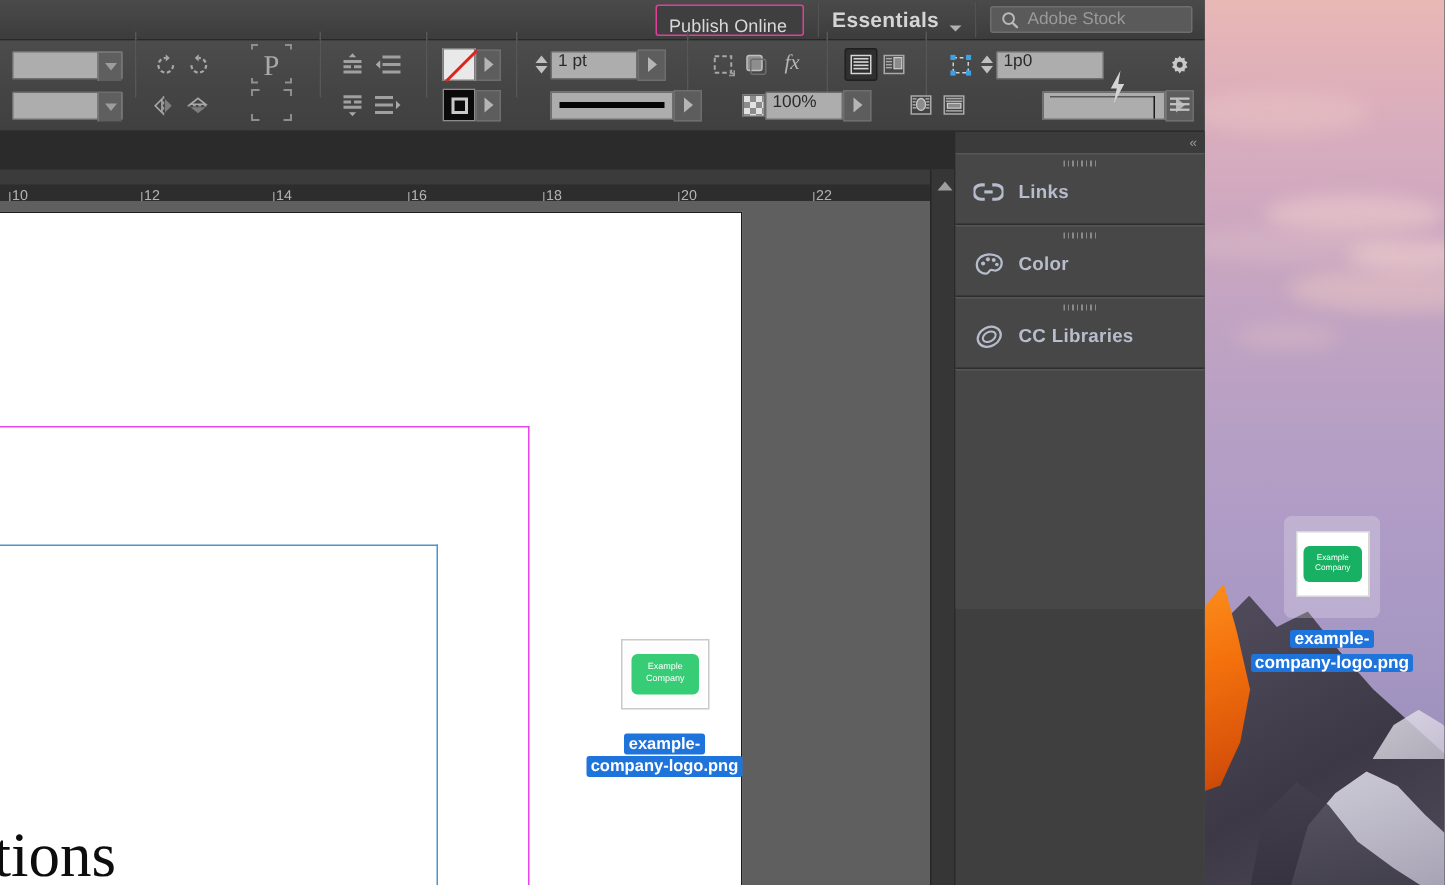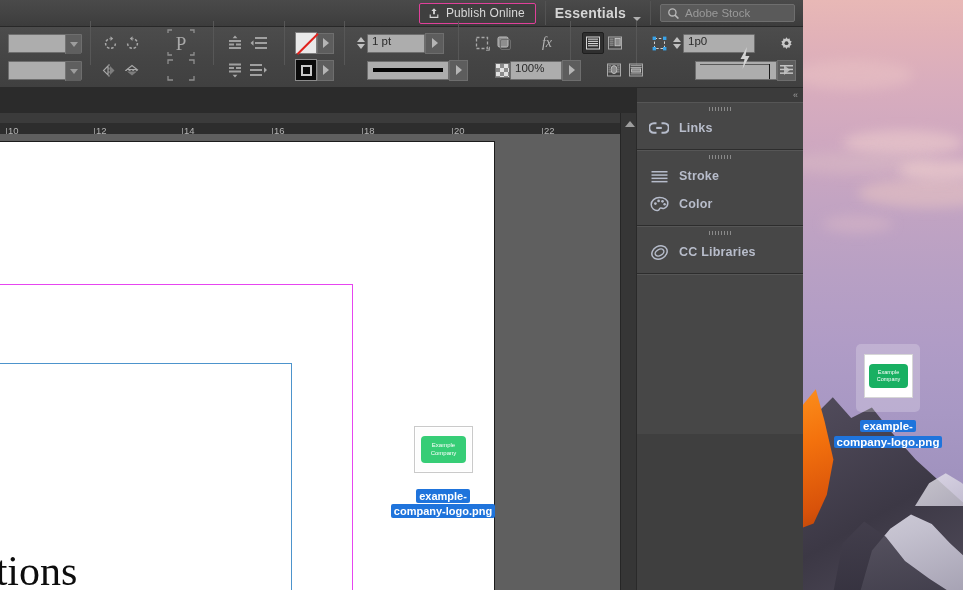--- a/index.html
+++ b/index.html
@@ -67,20 +67,21 @@
     background: linear-gradient(to bottom, #4a4a4a, #434343 55%, #3c3c3c);
     border-bottom: 1px solid #282828;
     display: flex; align-items: center; justify-content: flex-end;
   }
   .publish-btn {
     display: flex; align-items: center; gap: 6px;
     height: 21px; padding: 0 10px 0 8px;
     border: 1px solid #e0409a; border-radius: 2px;
     color: #d8d8d8; font-size: 12px; letter-spacing: .1px;
     background: #3f3f3f;
+    flex-direction: column;
   }
   .sep-v { width: 1px; height: 24px; background: #2c2c2c; margin: 0 9px; border-right: 1px solid #535353; }
   .essentials {
     display: flex; align-items: flex-end; gap: 7px;
     color: #d5d5d5; font-size: 14px; font-weight: bold; letter-spacing: .2px;
   }
   .tri-down { width: 0; height: 0; border-left: 4px solid transparent; border-right: 4px solid transparent; border-top: 4px solid #b0b0b0; }
   .stock {
     display: flex; align-items: center; gap: 5px;
     width: 135px; height: 18px; margin-right: 8px; padding: 0 6px;
@@ -353,21 +354,21 @@
             <rect x="3.5" y="3.5" width="11" height="11" fill="none" stroke="#a8a8a8" stroke-width="1.3" stroke-dasharray="3 2"></rect>
             <path d="M13.5 13 L16.5 16 M16.5 12.8 V16.3 H13" fill="none" stroke="#9a9a9a" stroke-width="1"></path>
           </svg>
         </div>
         <div class="icobtn">
           <svg class="icon-svg" width="18" height="18" viewBox="0 0 18 18">
             <rect x="3" y="3" width="10" height="10" rx="1.5" fill="#8e8e8e" stroke="#c0c0c0" stroke-width="1"></rect>
             <rect x="5.5" y="5.5" width="10" height="10" rx="1.5" fill="none" stroke="#6d6d6d" stroke-width="1"></rect>
           </svg>
         </div>
-        <div class="icobtn" style="width:26px;margin-left:19px;">
+        <div class="icobtn" style="width:26px;">
           <span style="font-family:'Liberation Serif',serif;font-style:italic;font-size:14px;color:#b6b6b6;">fx</span>
         </div>
 
         <div style="width:10px"></div>
           <div class="vsep"></div>
           <div style="width:11px"></div>
 
         <div class="icobtn active">
           <svg class="icon-svg" width="16" height="16" viewBox="0 0 16 16">
             <rect x="1.5" y="2" width="13" height="12" fill="none" stroke="#d5d5d5" stroke-width="1"></rect>
@@ -672,33 +673,20 @@
           <span class="label">Links</span>
         </div>
       </div>
 
       <div class="dock-group">
         <div class="gripper">
             <i></i>
           </div>
         <div class="dock-item">
           <span class="dock-icon">
-            <svg class="icon-svg" width="19" height="16" viewBox="0 0 19 16">
-              <g fill="#b6bccb">
-                  <rect x="1.5" y="3" width="16" height="1.5"></rect>
-                  <rect x="1.5" y="6.3" width="16" height="1.5"></rect>
-                  <rect x="1.5" y="9.6" width="16" height="1.5"></rect>
-                  <rect x="1.5" y="12.9" width="16" height="1.5"></rect>
-                </g>
-            </svg>
-          </span>
-          <span class="label">Stroke</span>
-        </div>
-        <div class="dock-item">
-          <span class="dock-icon">
             <svg class="icon-svg" width="19" height="17" viewBox="0 0 19 17">
               <path d="M9.5 1.5 C4.8 1.5 1.2 4.7 1.2 8.6 C1.2 12.4 4.6 14.7 7.6 14.4 C9.6 14.2 9.1 12.6 10.2 12.1 C11.6 11.5 13 13 14.6 12.2 C16.9 11.1 17.8 8.6 17.8 7.1 C17.8 3.9 14.4 1.5 9.5 1.5 Z" fill="none" stroke="#b6bccb" stroke-width="1.5"></path>
               <circle cx="5.4" cy="7.6" r="1.35" fill="#b6bccb"></circle>
               <circle cx="8.6" cy="4.9" r="1.35" fill="#b6bccb"></circle>
               <circle cx="12.5" cy="5.3" r="1.35" fill="#b6bccb"></circle>
               <circle cx="14.6" cy="8.3" r="1.2" fill="#b6bccb"></circle>
             </svg>
           </span>
           <span class="label">Color</span>
         </div>

